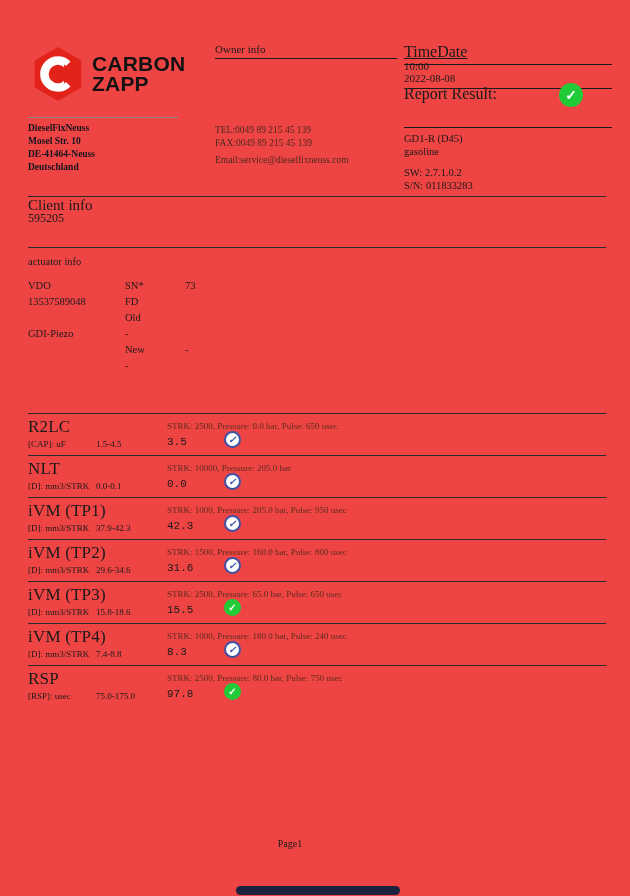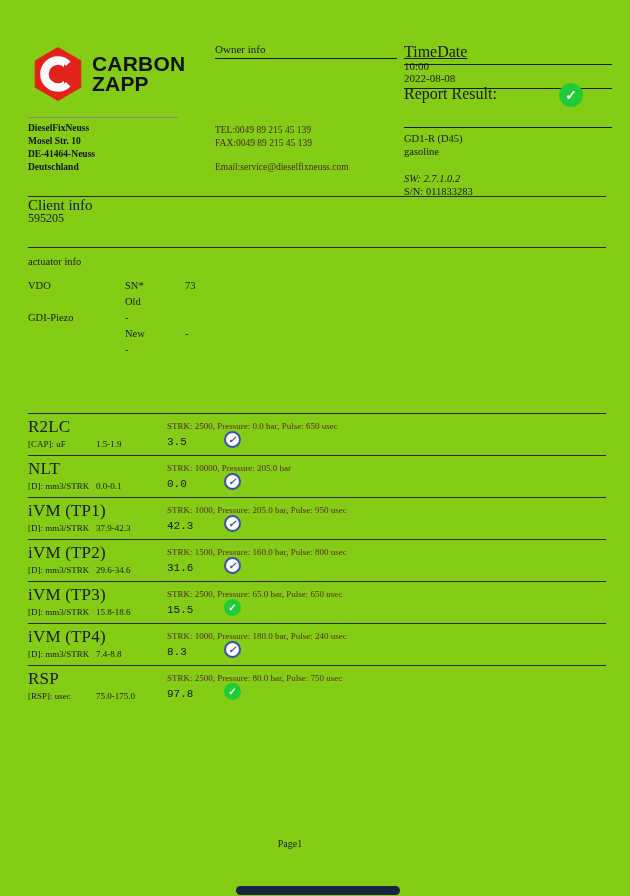--- a/index.html
+++ b/index.html
@@ -1,40 +1,40 @@
 <!DOCTYPE html>
 <html><head>
 <meta charset="utf-8">
 <style>
   html,body{margin:0;padding:0;background:#fff;}
   body{font-family:"Liberation Serif","DejaVu Serif",serif;color:#1a1a1a;}
-  .page{position:relative;width:630px;height:896px;background:#84cc16;overflow:hidden;}
+  .page{position:relative;width:630px;height:896px;background:#ef4444;overflow:hidden;}
 
   
   .logo{position:absolute;left:33px;top:47px;display:flex;align-items:center;gap:9px;}
   .logo-icon{width:50px;height:54px;}
   .brand{font-family:"Liberation Sans","DejaVu Sans",sans-serif;font-weight:bold;
          font-size:21px;line-height:20px;letter-spacing:.2px;color:#121212;}
   .owner-info-label{position:absolute;left:215px;top:43px;width:182px;font-size:11px;
          padding-bottom:3px;border-bottom:1px solid #1a1a1a;}
   .time-date-row{position:absolute;left:404px;top:43px;width:208px;display:flex;
          font-size:16px;padding-bottom:3px;border-bottom:1px solid #1a1a1a;text-decoration:underline;}
   .time-date-values{position:absolute;left:404px;top:60px;width:208px;display:flex;
          justify-content:space-between;font-size:11px;padding-bottom:4px;border-bottom:1px solid #1a1a1a;flex-direction:column;}
   .report-result{position:absolute;left:404px;top:85px;font-size:16px;}
   .hdr-check{position:absolute;left:559px;top:83px;width:24px;height:24px;font-size:14px;}
 
   .logo-rule{position:absolute;left:28px;top:117px;width:150px;border-top:1px solid #8a8a8a;}
   .address{position:absolute;left:28px;top:122px;font-size:9.5px;font-weight:bold;
            line-height:13px;color:#14141e;}
   .contact{position:absolute;left:215px;top:124px;font-size:9.5px;line-height:13px;color:#4a2a1f;}
-  .contact .email{margin-top:11px;text-align:center;}
+  .contact .email{margin-top:4px;text-align:center;}
   .machine-rule{position:absolute;left:404px;top:127px;width:208px;border-top:1px solid #1a1a1a;}
   .machine{position:absolute;left:404px;top:132px;font-size:10.5px;line-height:13px;}
-  .machine .sw{margin-top:14px;font-style:italic;}
+  .machine .sw{margin-top:8px;}
 
   .hrule{position:absolute;left:28px;width:578px;border-top:1px solid #2a2a2a;}
 
   .client-label{position:absolute;left:28px;top:197px;font-size:15px;}
   .client-id{position:absolute;left:28px;top:211px;font-size:12px;}
 
   .actuator-label{position:absolute;left:28px;top:256px;font-size:10.5px;}
   .actuator-table{position:absolute;left:28px;top:278px;font-size:10.5px;}
   .actuator-row{display:flex;height:16px;line-height:16px;}
   .actuator-row .c1{width:97px;}
@@ -128,20 +128,25 @@
 
   <div class="hrule" style="top:247px"></div>
   <div class="actuator-label">actuator info</div>
   <div class="actuator-table">
     <div class="actuator-row">
       <span class="c1">VDO</span>
       <span class="c2">SN*</span>
       <span class="c3">73</span>
     </div>
     <div class="actuator-row">
+      <span class="c1">13537589048</span>
+      <span class="c2">FD</span>
+      <span class="c3"></span>
+    </div>
+    <div class="actuator-row">
       <span class="c1"></span>
       <span class="c2">Old</span>
       <span class="c3"></span>
     </div>
     <div class="actuator-row">
       <span class="c1">GDI-Piezo</span>
       <span class="c2">-</span>
       <span class="c3"></span>
     </div>
     <div class="actuator-row">
@@ -155,21 +160,21 @@
       <span class="c3"></span>
     </div>
   </div>
 
   <div class="tests">
 
     <div class="test-row">
       <span class="t-name">R2LC</span>
       <span class="t-cond">STRK: 2500, Pressure: 0.0 bar, Pulse: 650 usec</span>
       <span class="t-param">[CAP]: uF</span>
-      <span class="t-range">1.5-1.9</span>
+      <span class="t-range">1.5-4.5</span>
       <span class="t-value">3.5</span>
       <span class="check t-icon check-outline-blue"></span>
     </div>
 
     <div class="test-row">
       <span class="t-name">NLT</span>
       <span class="t-cond">STRK: 10000, Pressure: 205.0 bar</span>
       <span class="t-param">[D]: mm3/STRK</span>
       <span class="t-range">0.0-0.1</span>
       <span class="t-value">0.0</span>

